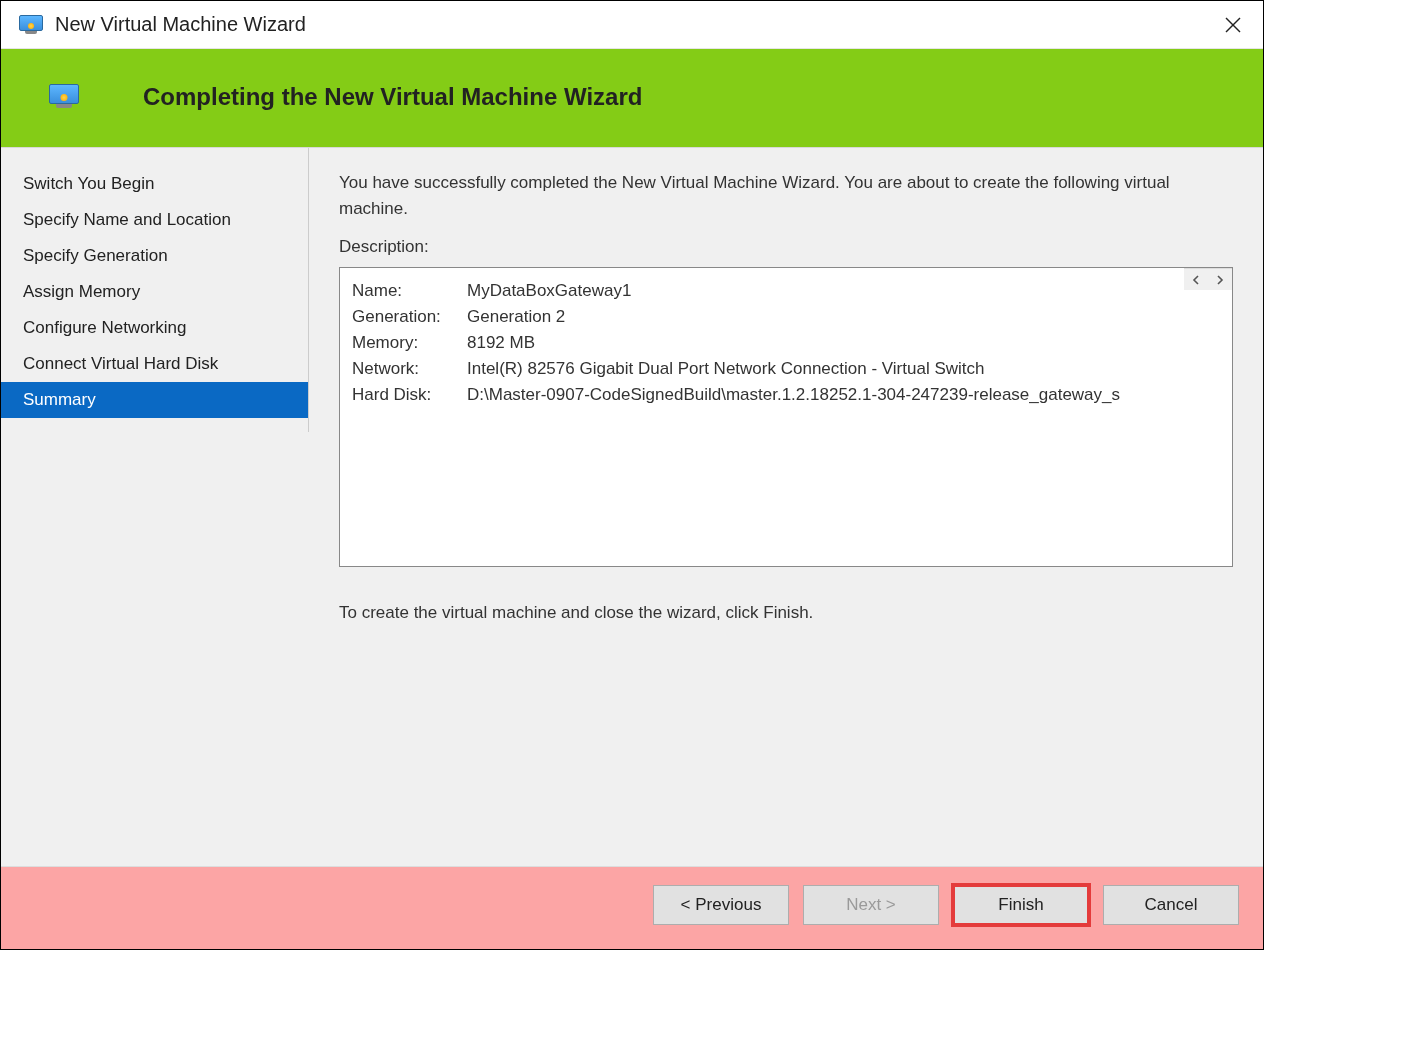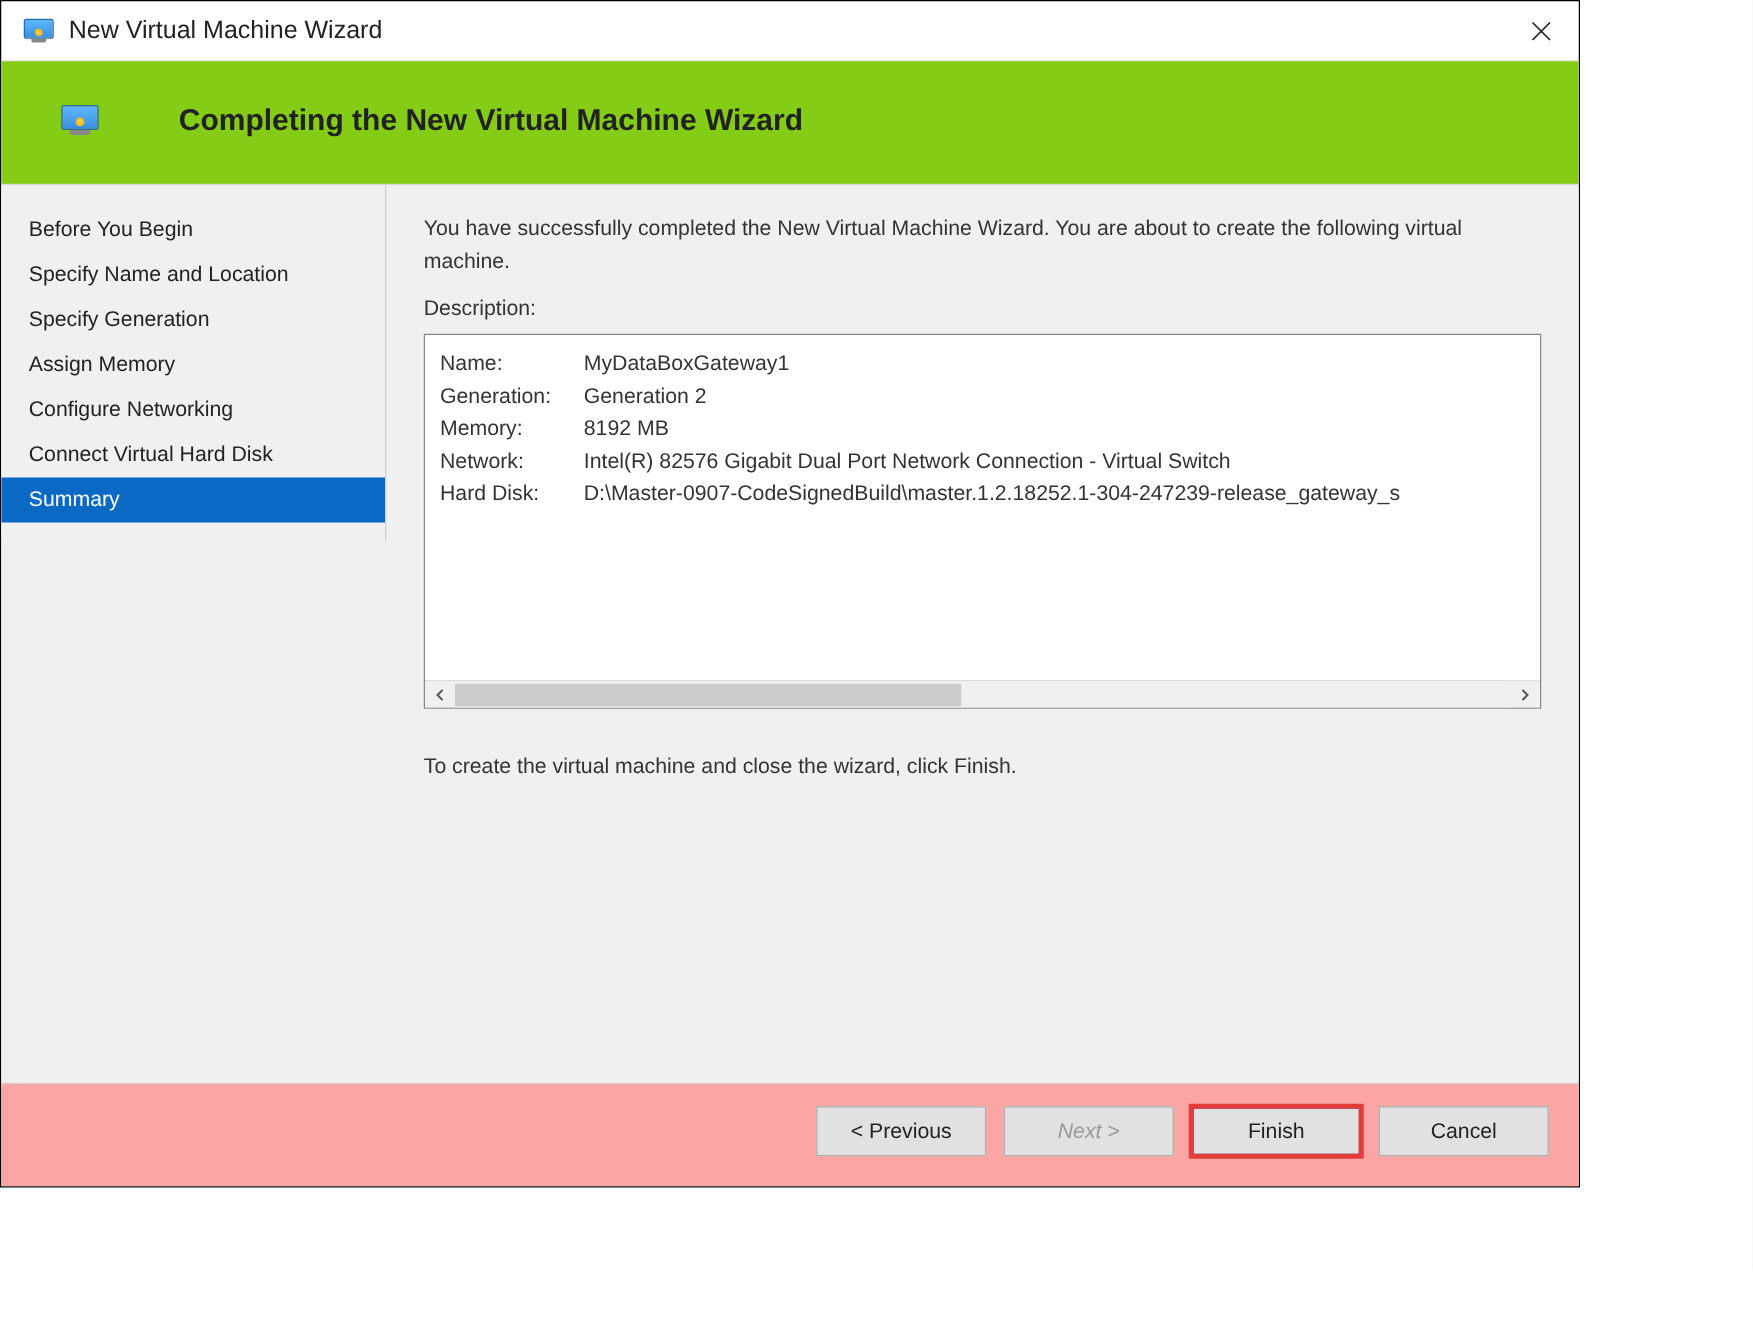--- a/index.html
+++ b/index.html
@@ -161,21 +161,21 @@
       margin-bottom: 16px;
     }
     .desc-label {
       margin-bottom: 10px;
     }
     .descbox {
       border: 1px solid #888;
       background: #fff;
       height: 300px;
       display: flex;
-      flex-direction: column;
+      flex-direction: row;
       overflow: hidden;
     }
     .descbox .rows {
       flex: 1;
       padding: 10px 12px;
       overflow: hidden;
       white-space: nowrap;
     }
     .descbox .row {
       display: flex;
@@ -235,21 +235,20 @@
       font-size: 17px;
       font-family: inherit;
       background: #e1e1e1;
       border: 1px solid #adadad;
       color: #222;
       cursor: pointer;
     }
     .footer button:disabled {
       color: #9a9a9a;
       cursor: default;
-      font-style: italic;
     }
     .footer button.highlight {
       outline: 4px solid #e43b3b;
       outline-offset: -2px;
       background: #e1e1e1;
       border: 2px solid #0a69c4;
     }
   </style>
 </head>
 <body>
@@ -271,21 +270,21 @@
 <div class="headerband">
   <div class="big-icon">
     <div class="screen"></div>
     <div class="stand"></div>
   </div>
   <div class="page-title">Completing the New Virtual Machine Wizard</div>
 </div>
 
 <div class="bodyarea">
   <div class="sidebar">
-    <div class="step">Before You Begin</div>
+    <div class="step">Switch You Begin</div>
     <div class="step">Specify Name and Location</div>
     <div class="step">Specify Generation</div>
     <div class="step">Assign Memory</div>
     <div class="step">Configure Networking</div>
     <div class="step">Connect Virtual Hard Disk</div>
     <div class="step active">Summary</div>
   </div>
 
   <div class="content">
     <div class="intro">You have successfully completed the New Virtual Machine Wizard. You are about to create the following virtual machine.</div>

